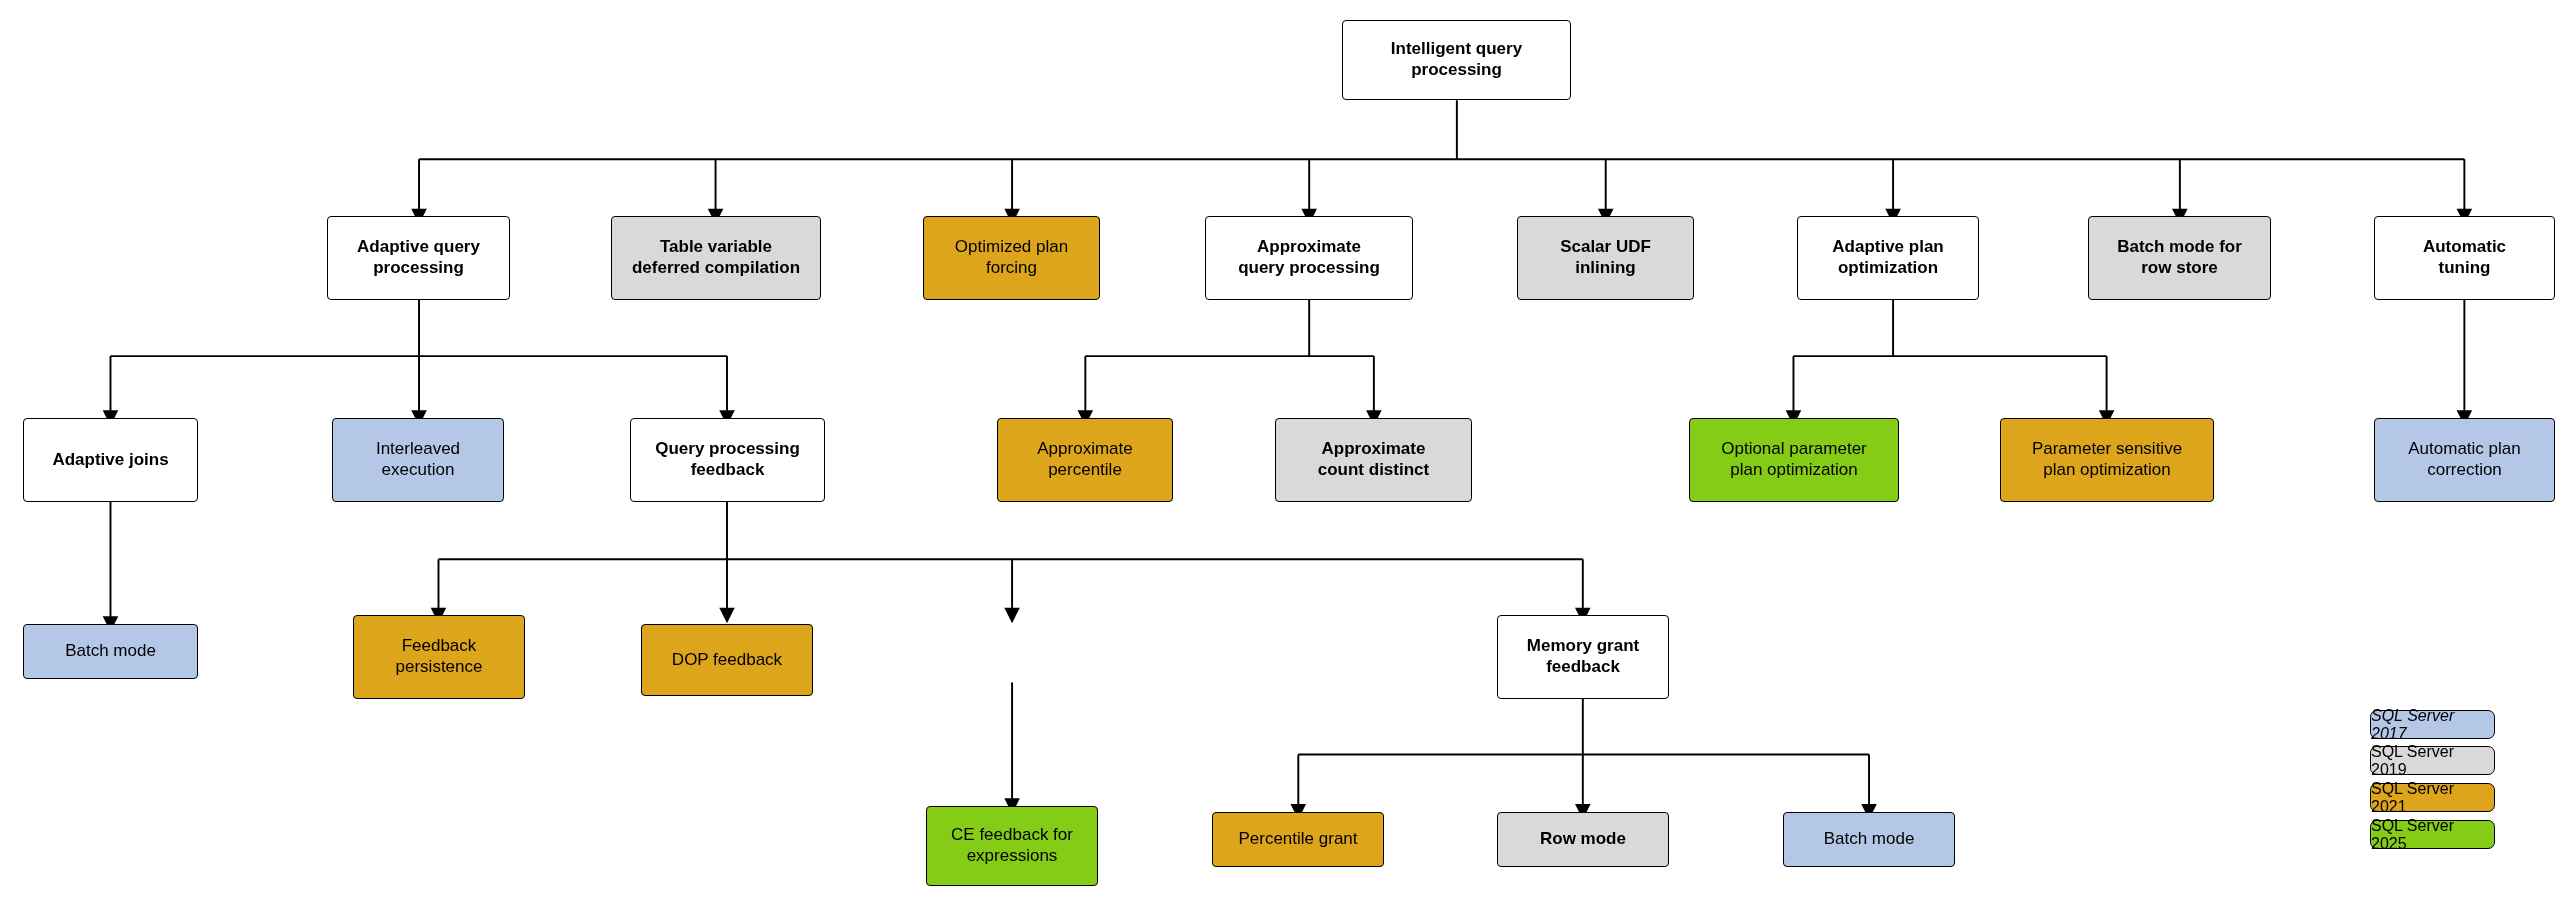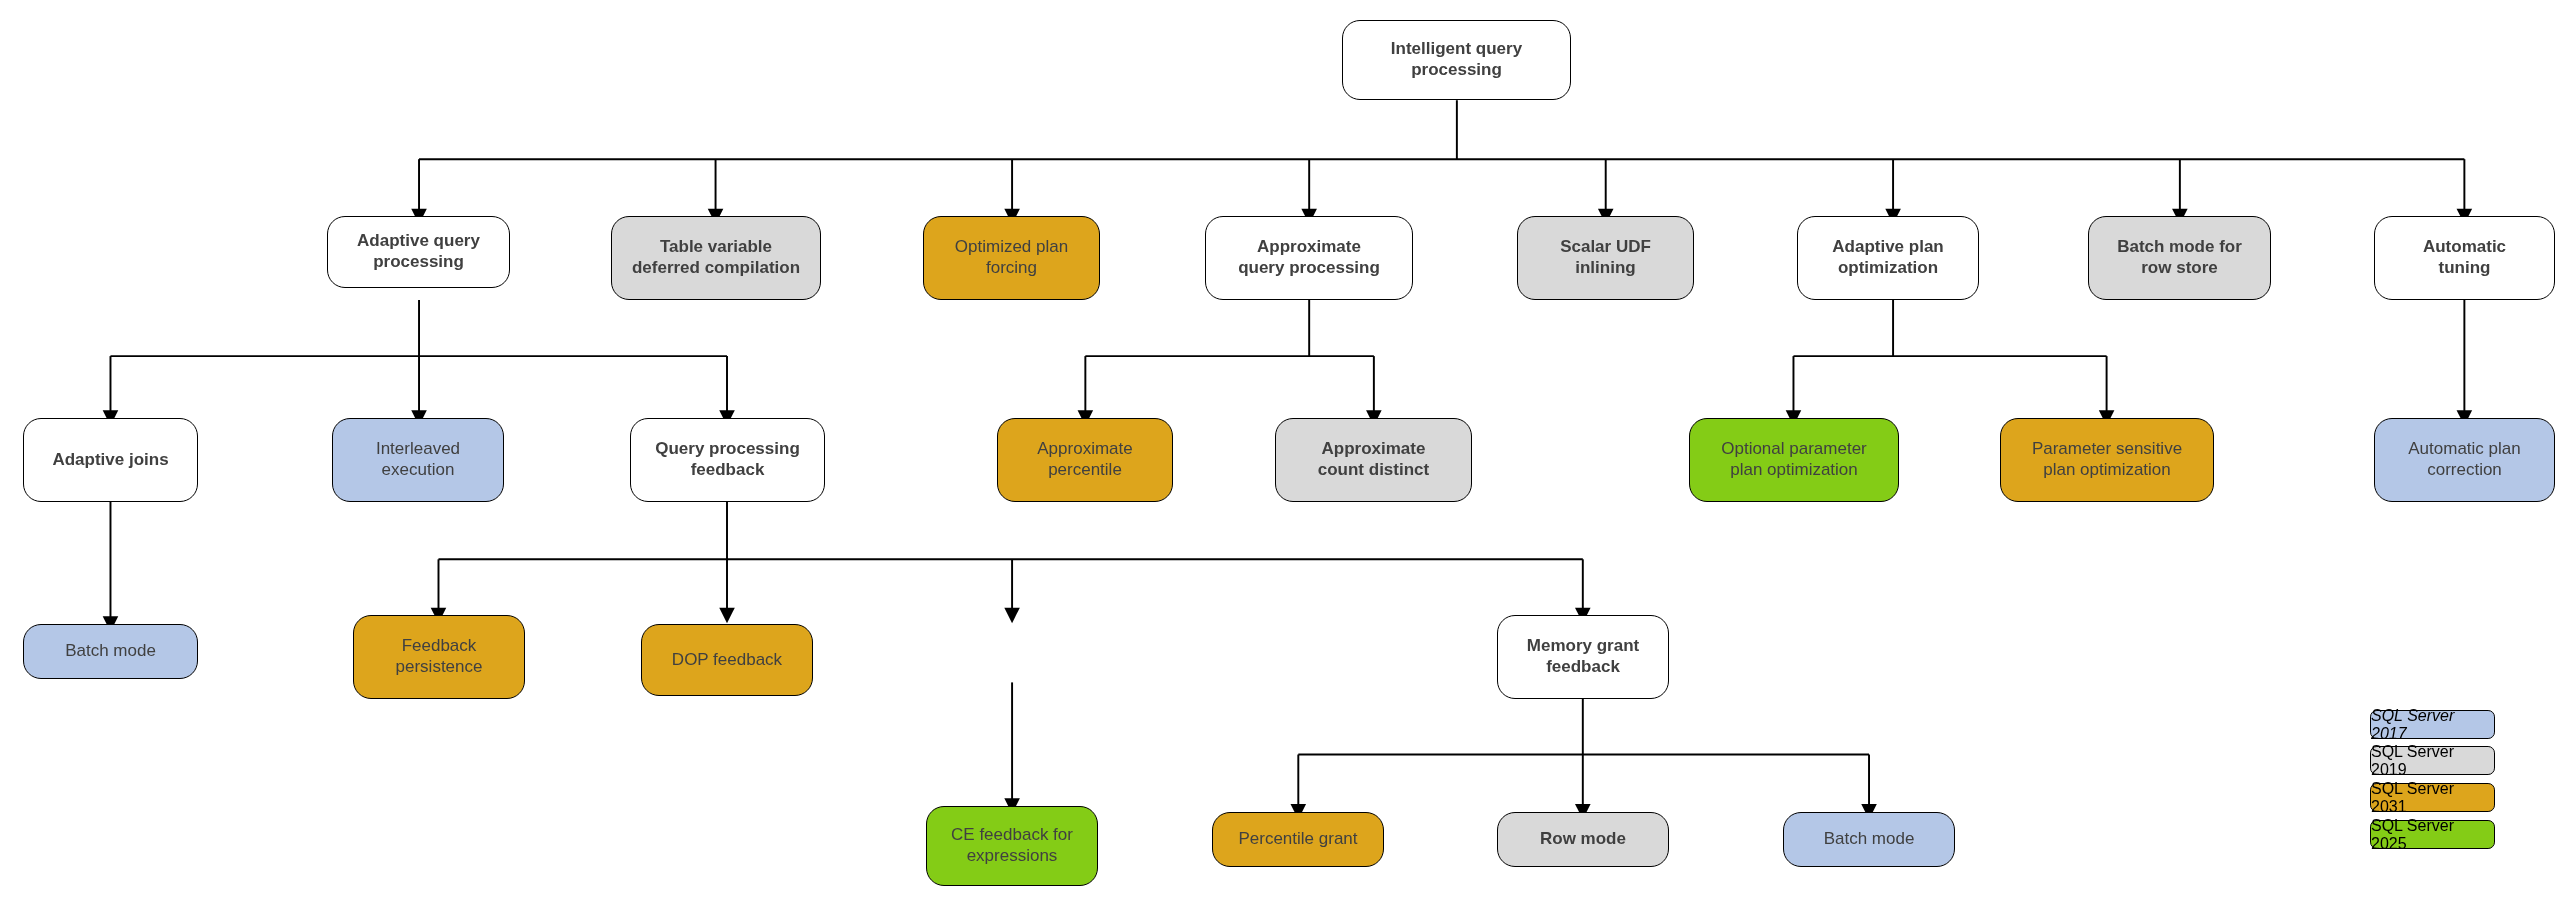--- a/index.html
+++ b/index.html
@@ -23,27 +23,27 @@
     left: 0;
     top: 0;
     width: 2576px;
     height: 916px;
     pointer-events: none;
   }
   .node {
     position: absolute;
     box-sizing: border-box;
     border: 1.7px solid #000000;
-    border-radius: 18px;
+    border-radius: 4px;
     display: flex;
     align-items: center;
     justify-content: center;
     text-align: center;
     line-height: 1.22;
-    color: #404040;
+    color: #000000;
     padding: 1.1px 4.6px;
     font-size: 17px;
     background: #ffffff;
   }
   .node .lbl {
     display: block;
     white-space: pre-line;
   }
   .fill-white  { background: #ffffff; font-weight: bold; }
   .fill-gray   { background: #d9d9d9; font-weight: bold; }
@@ -127,21 +127,21 @@
       <path d="M2765,1318 L2765,1418" marker-end="url(#arw)"></path>
       <path d="M3265,1318 L3265,1418" marker-end="url(#arw)"></path>
     </g>
   </svg>
 
   <div class="node fill-white" style="left:1342px; top:20px; width:229px; height:80px;">
     <span class="lbl">Intelligent query
 processing</span>
   </div>
 
-  <div class="node fill-white" style="left:327px; top:216px; width:183px; height:72px;">
+  <div class="node fill-white" style="left:327px; top:216px; width:183px; height:84px;">
     <span class="lbl">Adaptive query
 processing</span>
   </div>
 
   <div class="node fill-gray" style="left:611px; top:216px; width:210px; height:84px;">
     <span class="lbl">Table variable
 deferred compilation</span>
   </div>
 
   <div class="node fill-amber" style="left:923px; top:216px; width:177px; height:84px;">
@@ -250,21 +250,21 @@
   </div>
 
   <div>
     <div class="legend-item" style="top:710px; background:#b4c7e7;font-style:italic;">
       <span>SQL Server 2017</span>
     </div>
     <div class="legend-item" style="top:746px; background:#d9d9d9;">
       <span>SQL Server 2019</span>
     </div>
     <div class="legend-item" style="top:783px; background:#dda51c;">
-      <span>SQL Server 2031</span>
+      <span>SQL Server 2021</span>
     </div>
     <div class="legend-item" style="top:820px; background:#84cc16;">
       <span>SQL Server 2025</span>
     </div>
   </div>
 
 </div>
 
 
 </body></html>

